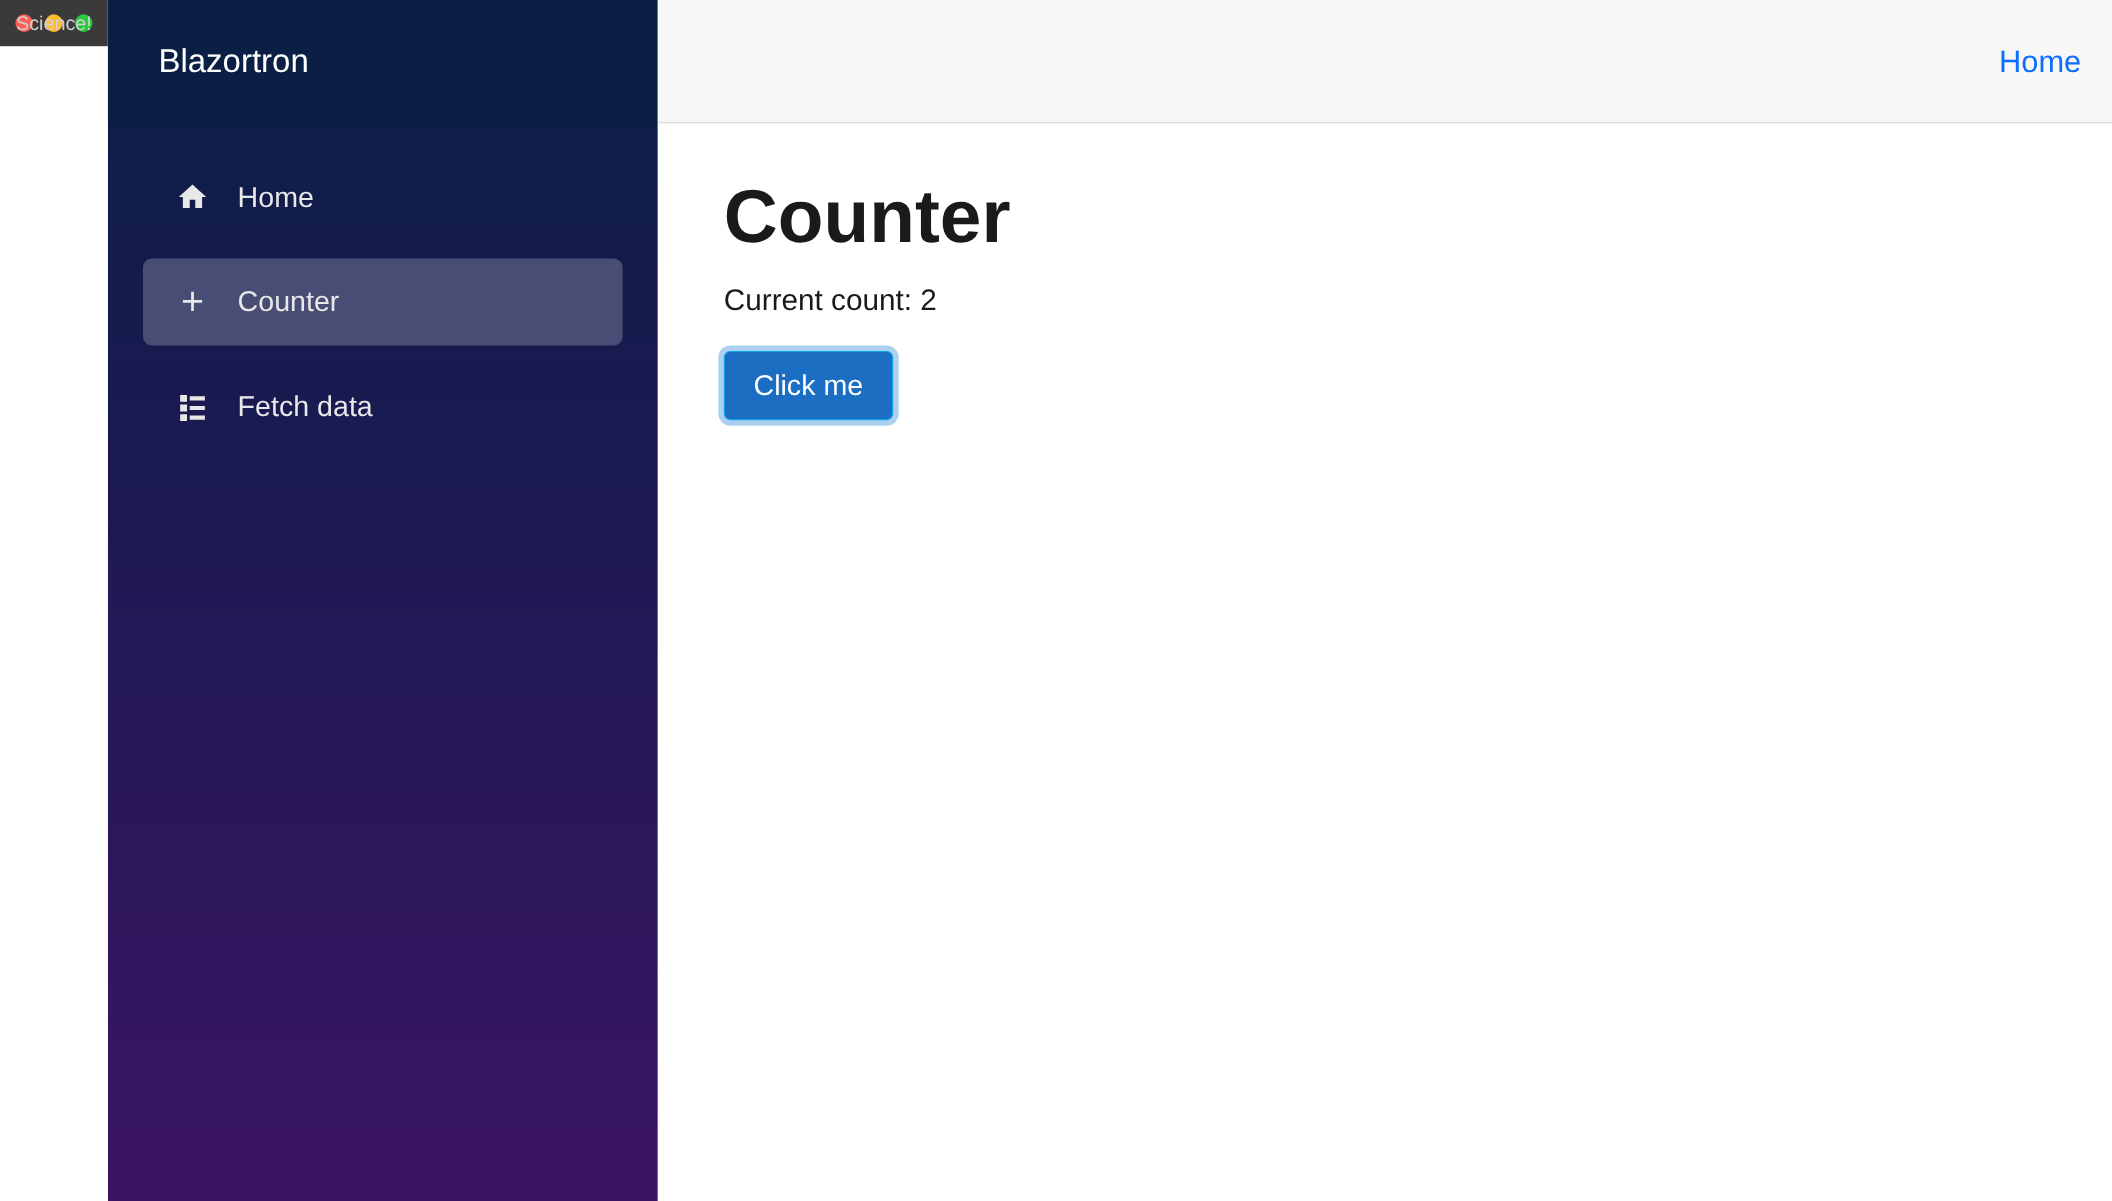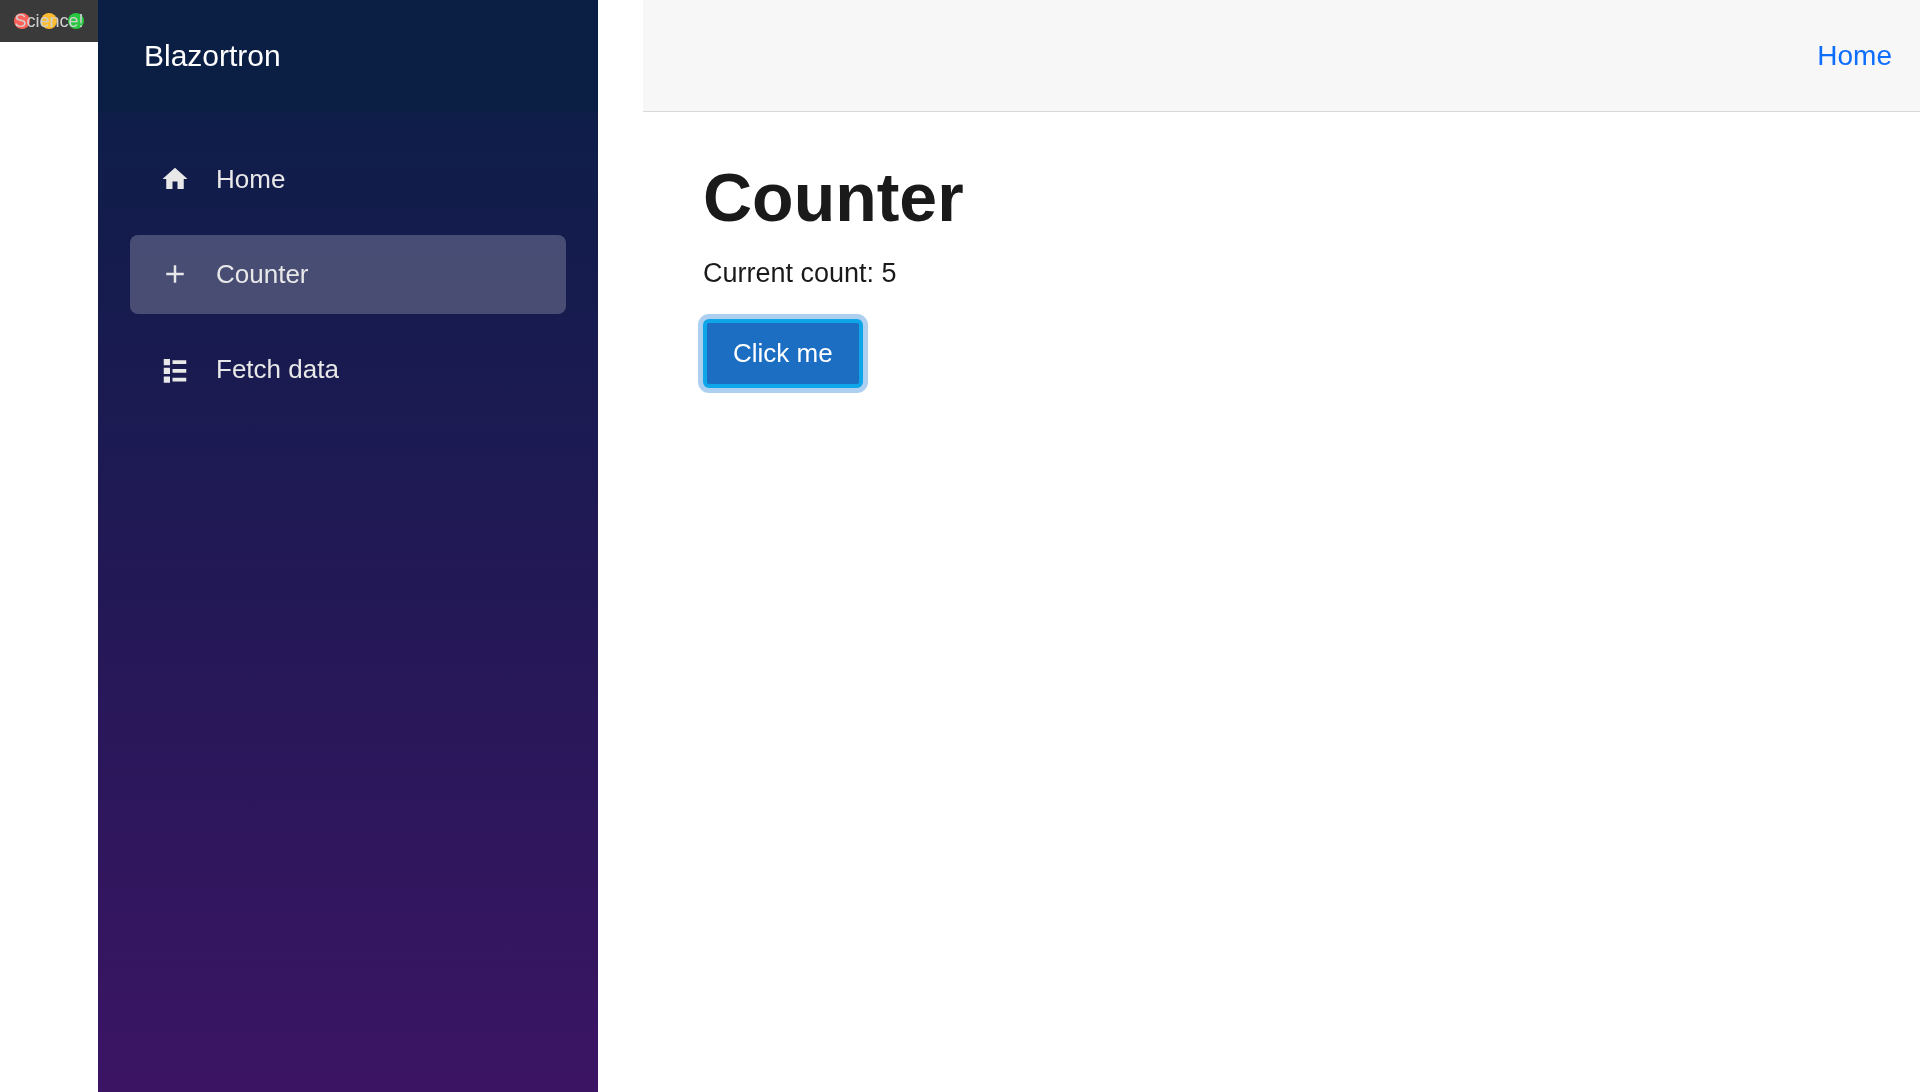--- a/index.html
+++ b/index.html
@@ -45,21 +45,20 @@
       position: absolute;
       left: 50%;
       transform: translateX(-50%);
       color: #d0d0d0;
       font-size: 18px;
     }
     .app-body {
       flex: 1;
       display: flex;
       overflow: hidden;
-      gap: 45px;
     }
     .sidebar {
       width: 500px;
       background: linear-gradient(180deg, #0a1e46 0%, #1c1a52 40%, #3b1464 100%);
       display: flex;
       flex-direction: column;
     }
     .sidebar-brand {
       height: 112px;
       background: #0b1e44;
@@ -141,21 +140,21 @@
       color: #1a1a1a;
       margin-bottom: 30px;
     }
     .click-button {
       display: inline-block;
       padding: 15px 26px;
       background: #1b6ec2;
       color: #ffffff;
       font-size: 26px;
       border-radius: 6px;
-      border: 4px solid #0ea5e9;
+      border: 1px solid #0ea5e9;
       cursor: pointer;
       box-shadow: 0 0 0 5px rgba(105,170,230,0.55);
     }
   </style>
 </head>
 <body>
 
 <div class="window">
   <div class="titlebar">
     <div class="traffic-lights">
@@ -202,18 +201,18 @@
 
       </div>
     </div>
 
     <div class="main">
       <div class="topbar">
         <span class="about-link">Home</span>
       </div>
       <div class="content">
         <h1 class="page-title">Counter</h1>
-        <p class="count-text">Current count: 5</p>
+        <p class="count-text">Current count: 2</p>
         <button class="click-button">Click me</button>
       </div>
     </div>
   </div>
 </div>
 
 </body></html>

